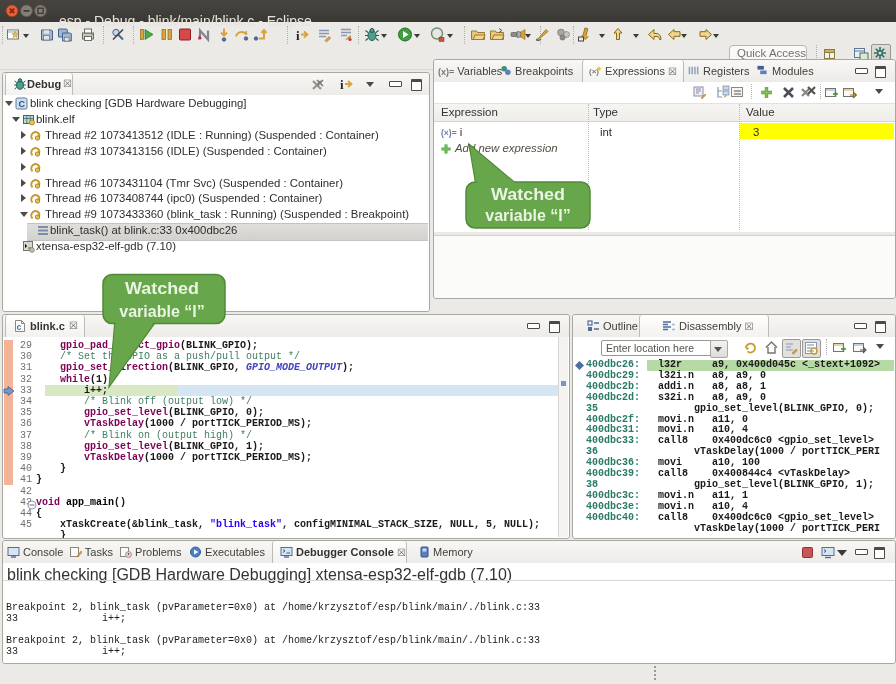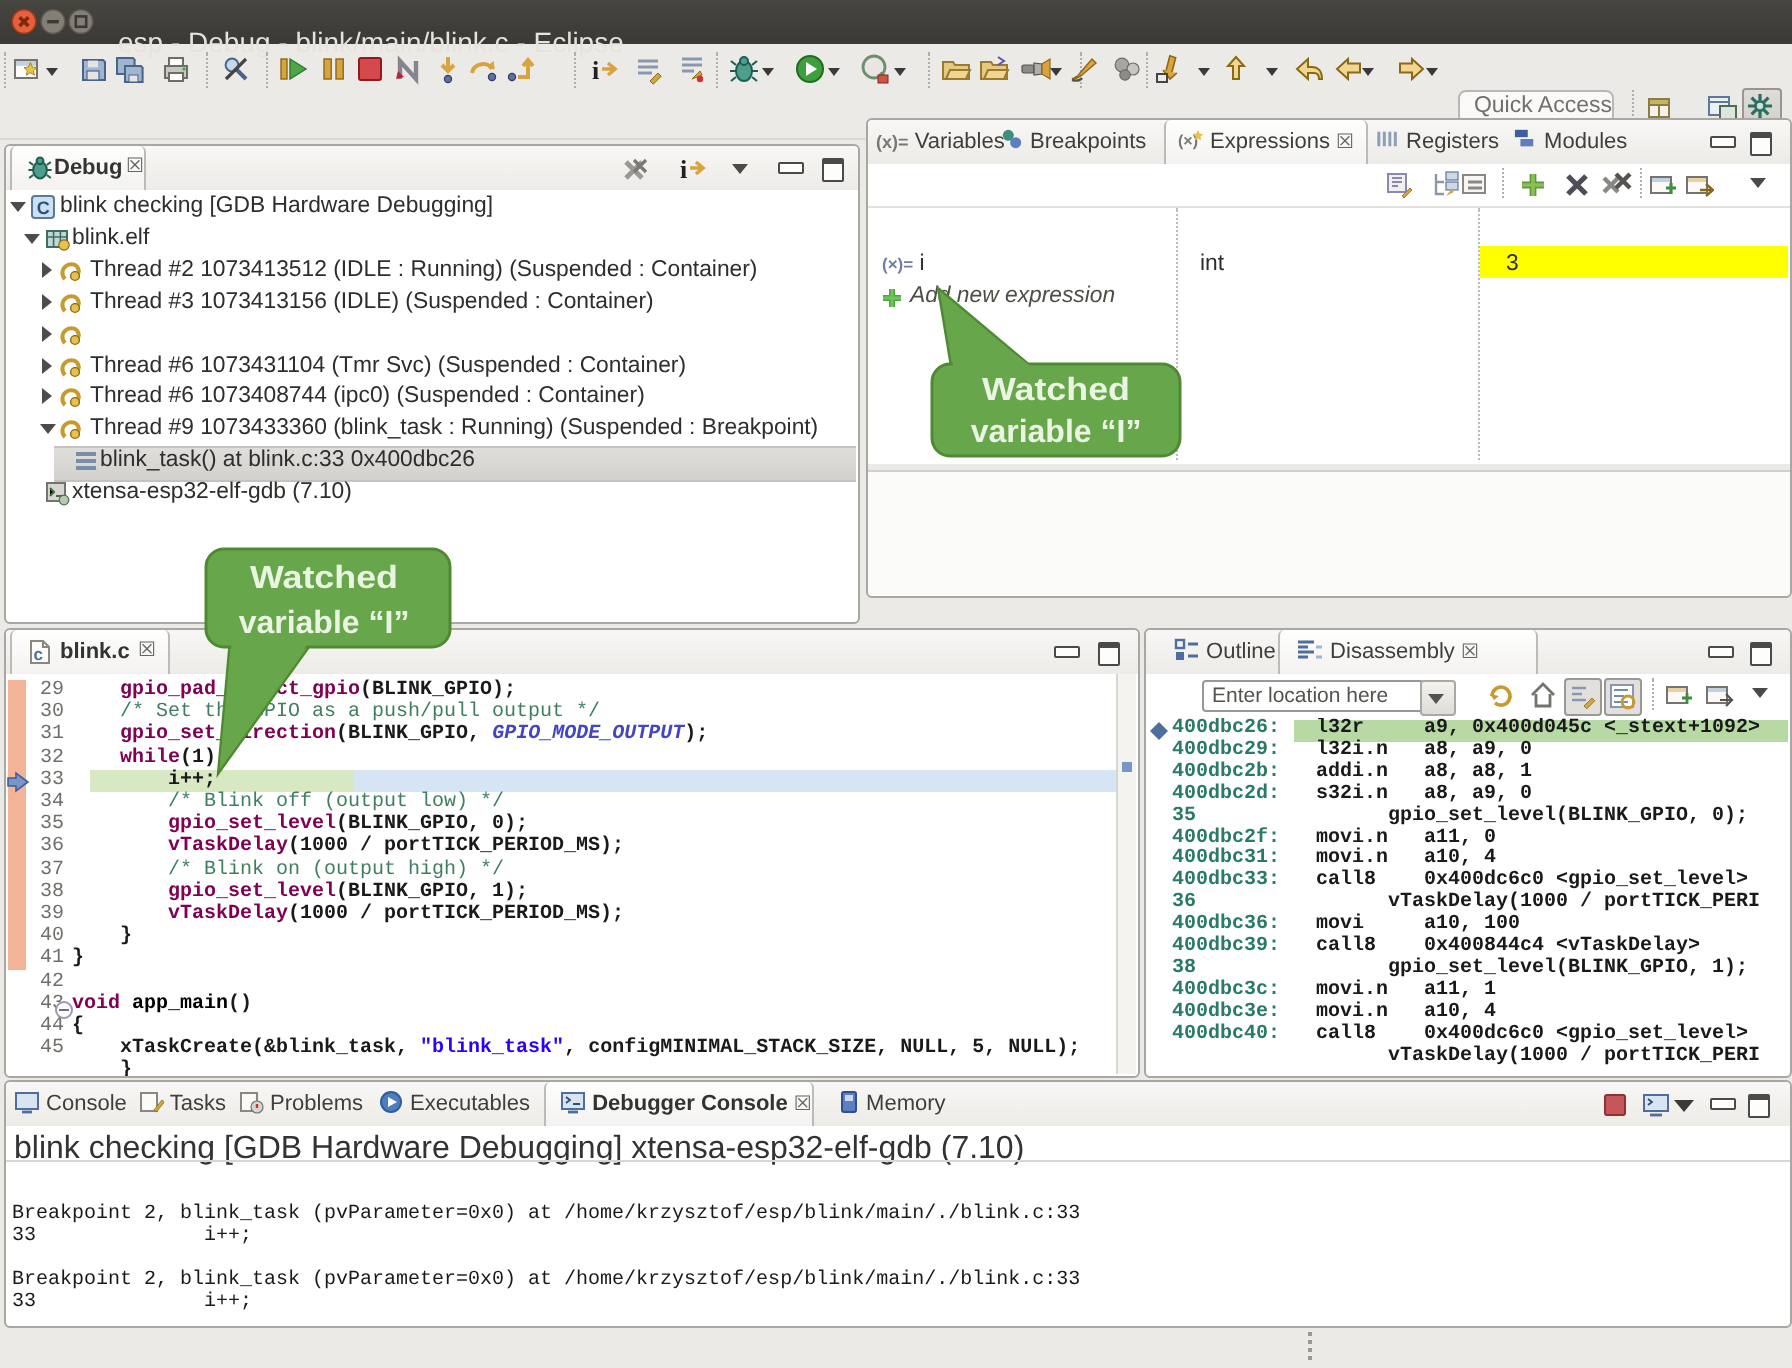--- a/index.html
+++ b/index.html
@@ -335,20 +335,25 @@
         <rect x="2" y="4" width="9" height="2" fill="#BFD2E4"></rect>
         <path d="M9 9h5M11.5 6.5V12" stroke="#3E8E3E" stroke-width="1.6"></path>
       </svg>
   <svg style="position:absolute;left:408px;top:3px" width="15" height="15" viewBox="0 0 15 15">
         <rect x="1.5" y="3.5" width="10" height="8" fill="#FBFAF8" stroke="#75736E"></rect>
         <rect x="2" y="4" width="9" height="2" fill="#E8D2A4"></rect>
         <path d="M8 10h6M11 7l3.5 3L11 13" stroke="#8A6914" stroke-width="1.2" fill="none"></path>
       </svg>
   <div style="position:absolute;left:441px;top:7px;width:0;height:0;border-left:4px solid transparent;border-right:4px solid transparent;border-top:5px solid #4a4a46"></div>
  </div>
+ <div style="position:absolute;left:0;top:44px;right:0;height:17px;background:linear-gradient(#F6F5F3,#EEEDEA);border-bottom:1px solid #D6D4D0">
+  <span style="position:absolute;left:7px;top:2px;font-size:11.5px;color:#333">Expression</span>
+  <span style="position:absolute;left:159px;top:2px;font-size:11.5px;color:#333">Type</span>
+  <span style="position:absolute;left:312px;top:2px;font-size:11.5px;color:#333">Value</span>
+ </div>
  <div style="position:absolute;left:154px;top:44px;width:0;height:126px;border-left:1px dotted #BEBCB8"></div>
  <div style="position:absolute;left:305px;top:44px;width:0;height:126px;border-left:1px dotted #BEBCB8"></div>
  <div style="position:absolute;left:306px;top:63px;right:1px;height:16px;background:#FFFF00"></div>
  <div class="row" style="left:7px;top:66px"><span style="color:#6E7EA6;font-size:8.5px;font-weight:bold">(×)=</span> i</div>
  <div class="row" style="left:166px;top:66px">int</div>
  <div class="row" style="left:319px;top:66px">3</div>
  <svg style="position:absolute;left:6px;top:83px" width="12" height="12" viewBox="0 0 12 12">
       <path d="M6 1.5v9M1.5 6h9" stroke="#4EA83E" stroke-width="3"></path>
       <path d="M6 1.5v9M1.5 6h9" stroke="#6EC45E" stroke-width="1.4"></path>
     </svg>
@@ -422,21 +427,21 @@
  </div>
 </div>
 
 <div class="panel" style="left:572px;top:314px;width:322px;height:223px">
  <div class="tabbar">
   <div class="tab" style="left:14px"><svg width="13" height="12" viewBox="0 0 13 12" style="vertical-align:-2px">
           <rect x="1" y="1" width="4" height="4" fill="none" stroke="#4E6E9E" stroke-width="1.2"></rect>
           <rect x="1" y="7" width="4" height="4" fill="#4E6E9E"></rect>
           <path d="M7 3h5M7 9h5" stroke="#4E6E9E" stroke-width="1.4"></path>
         </svg> Outline</div>
-  <div class="tab sel" style="left:66px;width:130px;padding-left:8px"><svg width="14" height="12" viewBox="0 0 14 12" style="vertical-align:-2px">
+  <div class="tab sel" style="left:66px;width:130px;padding-left:22px"><svg width="14" height="12" viewBox="0 0 14 12" style="vertical-align:-2px">
           <path d="M1 2h8M1 4.5h5M1 7h8M1 9.5h5" stroke="#4E6E9E" stroke-width="1.4"></path>
           <path d="M10 4.5h3M10 9.5h3" stroke="#9EB6D8" stroke-width="1.4"></path>
         </svg> Disassembly <span style="color:#666;font-size:10px">☒</span></div>
   <div class="minb" style="left:281px;top:8px"></div>
   <div class="maxb" style="left:302px;top:6px"></div>
  </div>
  <div style="position:absolute;left:0;top:22px;right:0;height:22px;background:#fff">
   <div style="position:absolute;left:28px;top:3px;width:105px;height:14px;border:1px solid #9A9894;background:#fff;border-radius:2px;color:#55534E;font-size:10.5px;line-height:14px;padding-left:4px;overflow:hidden;white-space:nowrap">Enter location here</div>
   <div style="position:absolute;left:137px;top:3px;width:16px;height:16px;background:linear-gradient(#F4F3F0,#DEDCD8);border:1px solid #AAA8A4;border-radius:2px"></div>
   <div style="position:absolute;left:141px;top:10px;width:0;height:0;border-left:4px solid transparent;border-right:4px solid transparent;border-top:5px solid #55534E"></div>

